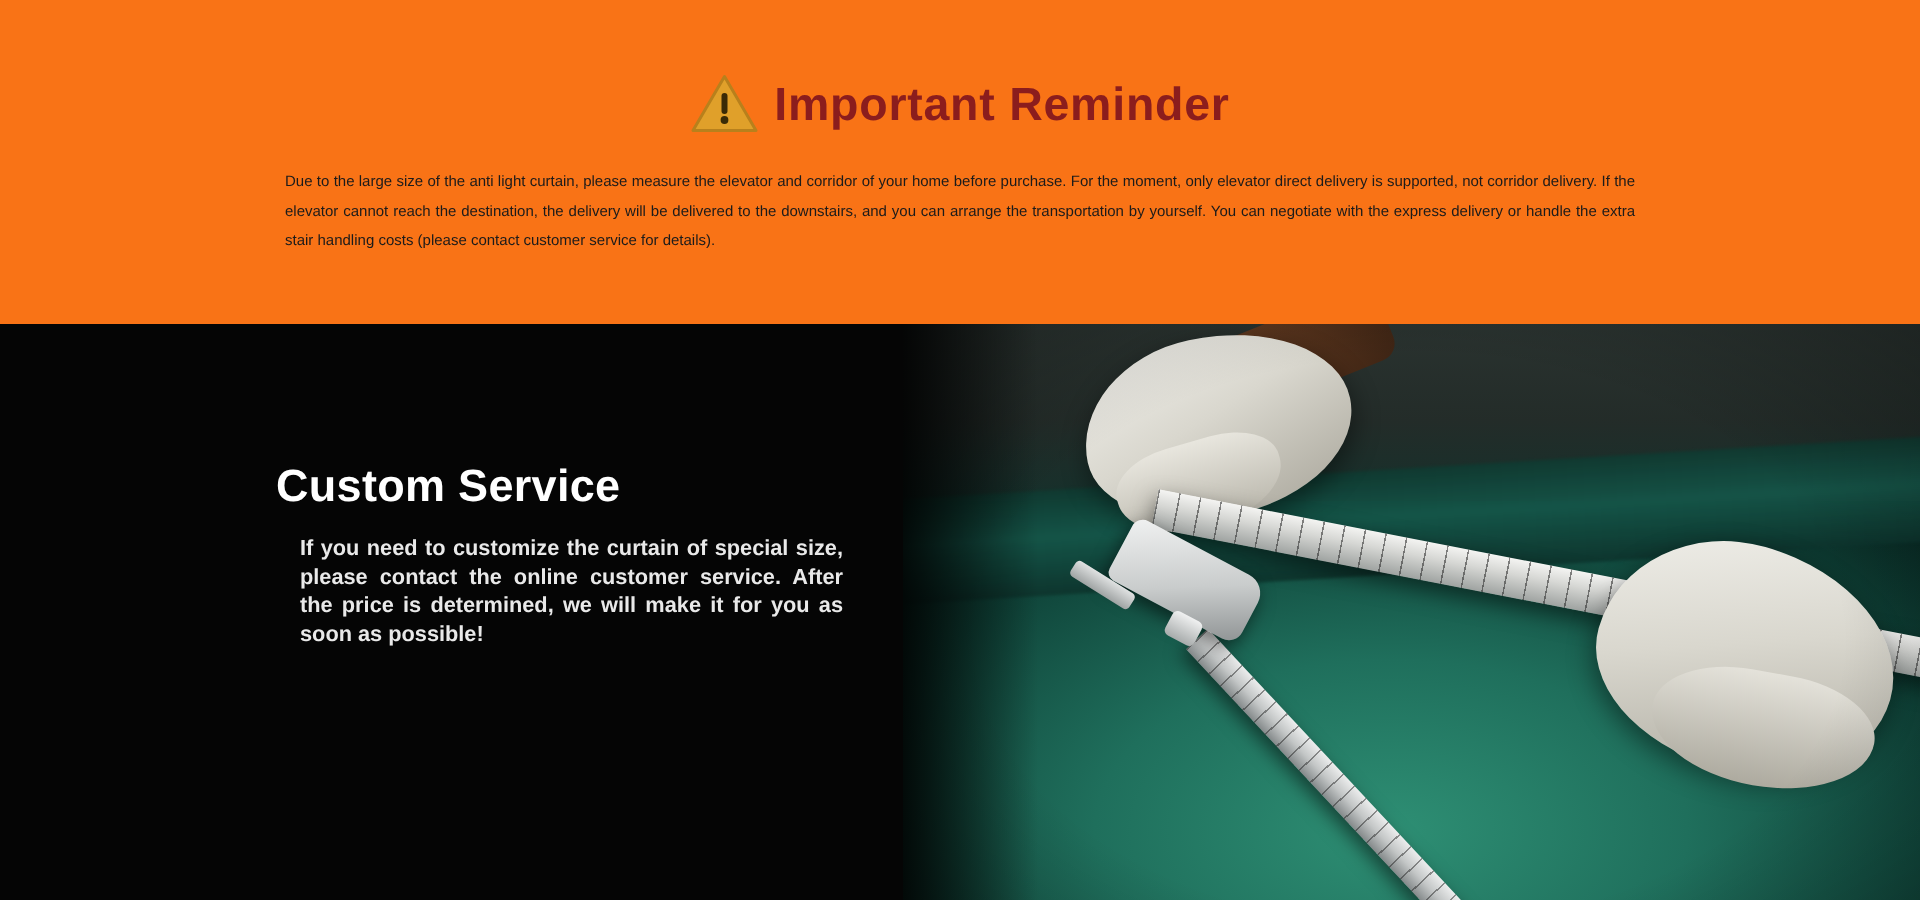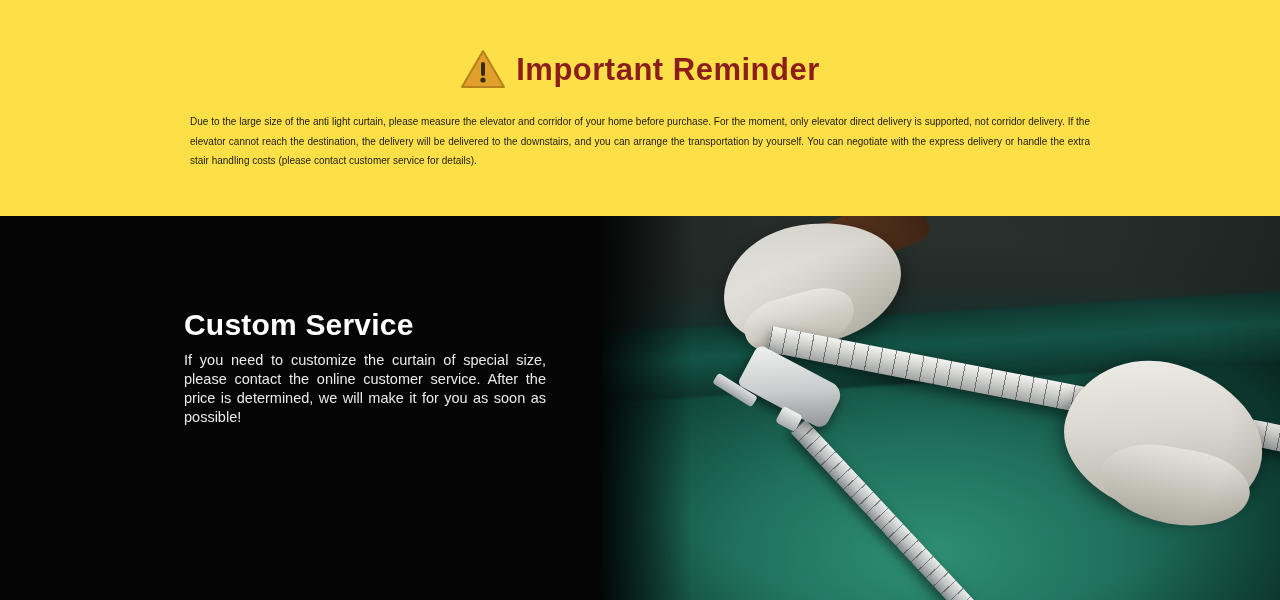--- a/index.html
+++ b/index.html
@@ -11,21 +11,21 @@
     width: 1280px;
     height: 600px;
     overflow: hidden;
     font-family: "Liberation Sans", sans-serif;
   }
 
   
   .notice {
     width: 1280px;
     height: 216px;
-    background: #fde047;
+    background: #f97316;
     box-sizing: border-box;
     padding-top: 42px;
   }
   .notice-heading {
     display: flex;
     align-items: center;
     justify-content: center;
     gap: 10px;
     height: 54px;
   }
@@ -84,21 +84,22 @@
     line-height: 1.1;
     letter-spacing: 0.2px;
   }
   .custom-desc {
     font-size: 14.5px;
     line-height: 19px;
     color: #e9e9e9;
     text-align: justify;
     text-align-last: left;
     width: 362px;
-    margin: 0;
+    margin: 16px;
+    font-weight: bold;
   }
 
   
   .lower-right {
     width: 678px;
     height: 384px;
     position: relative;
     overflow: hidden;
     flex: 0 0 auto;
     background: #0c2420;

